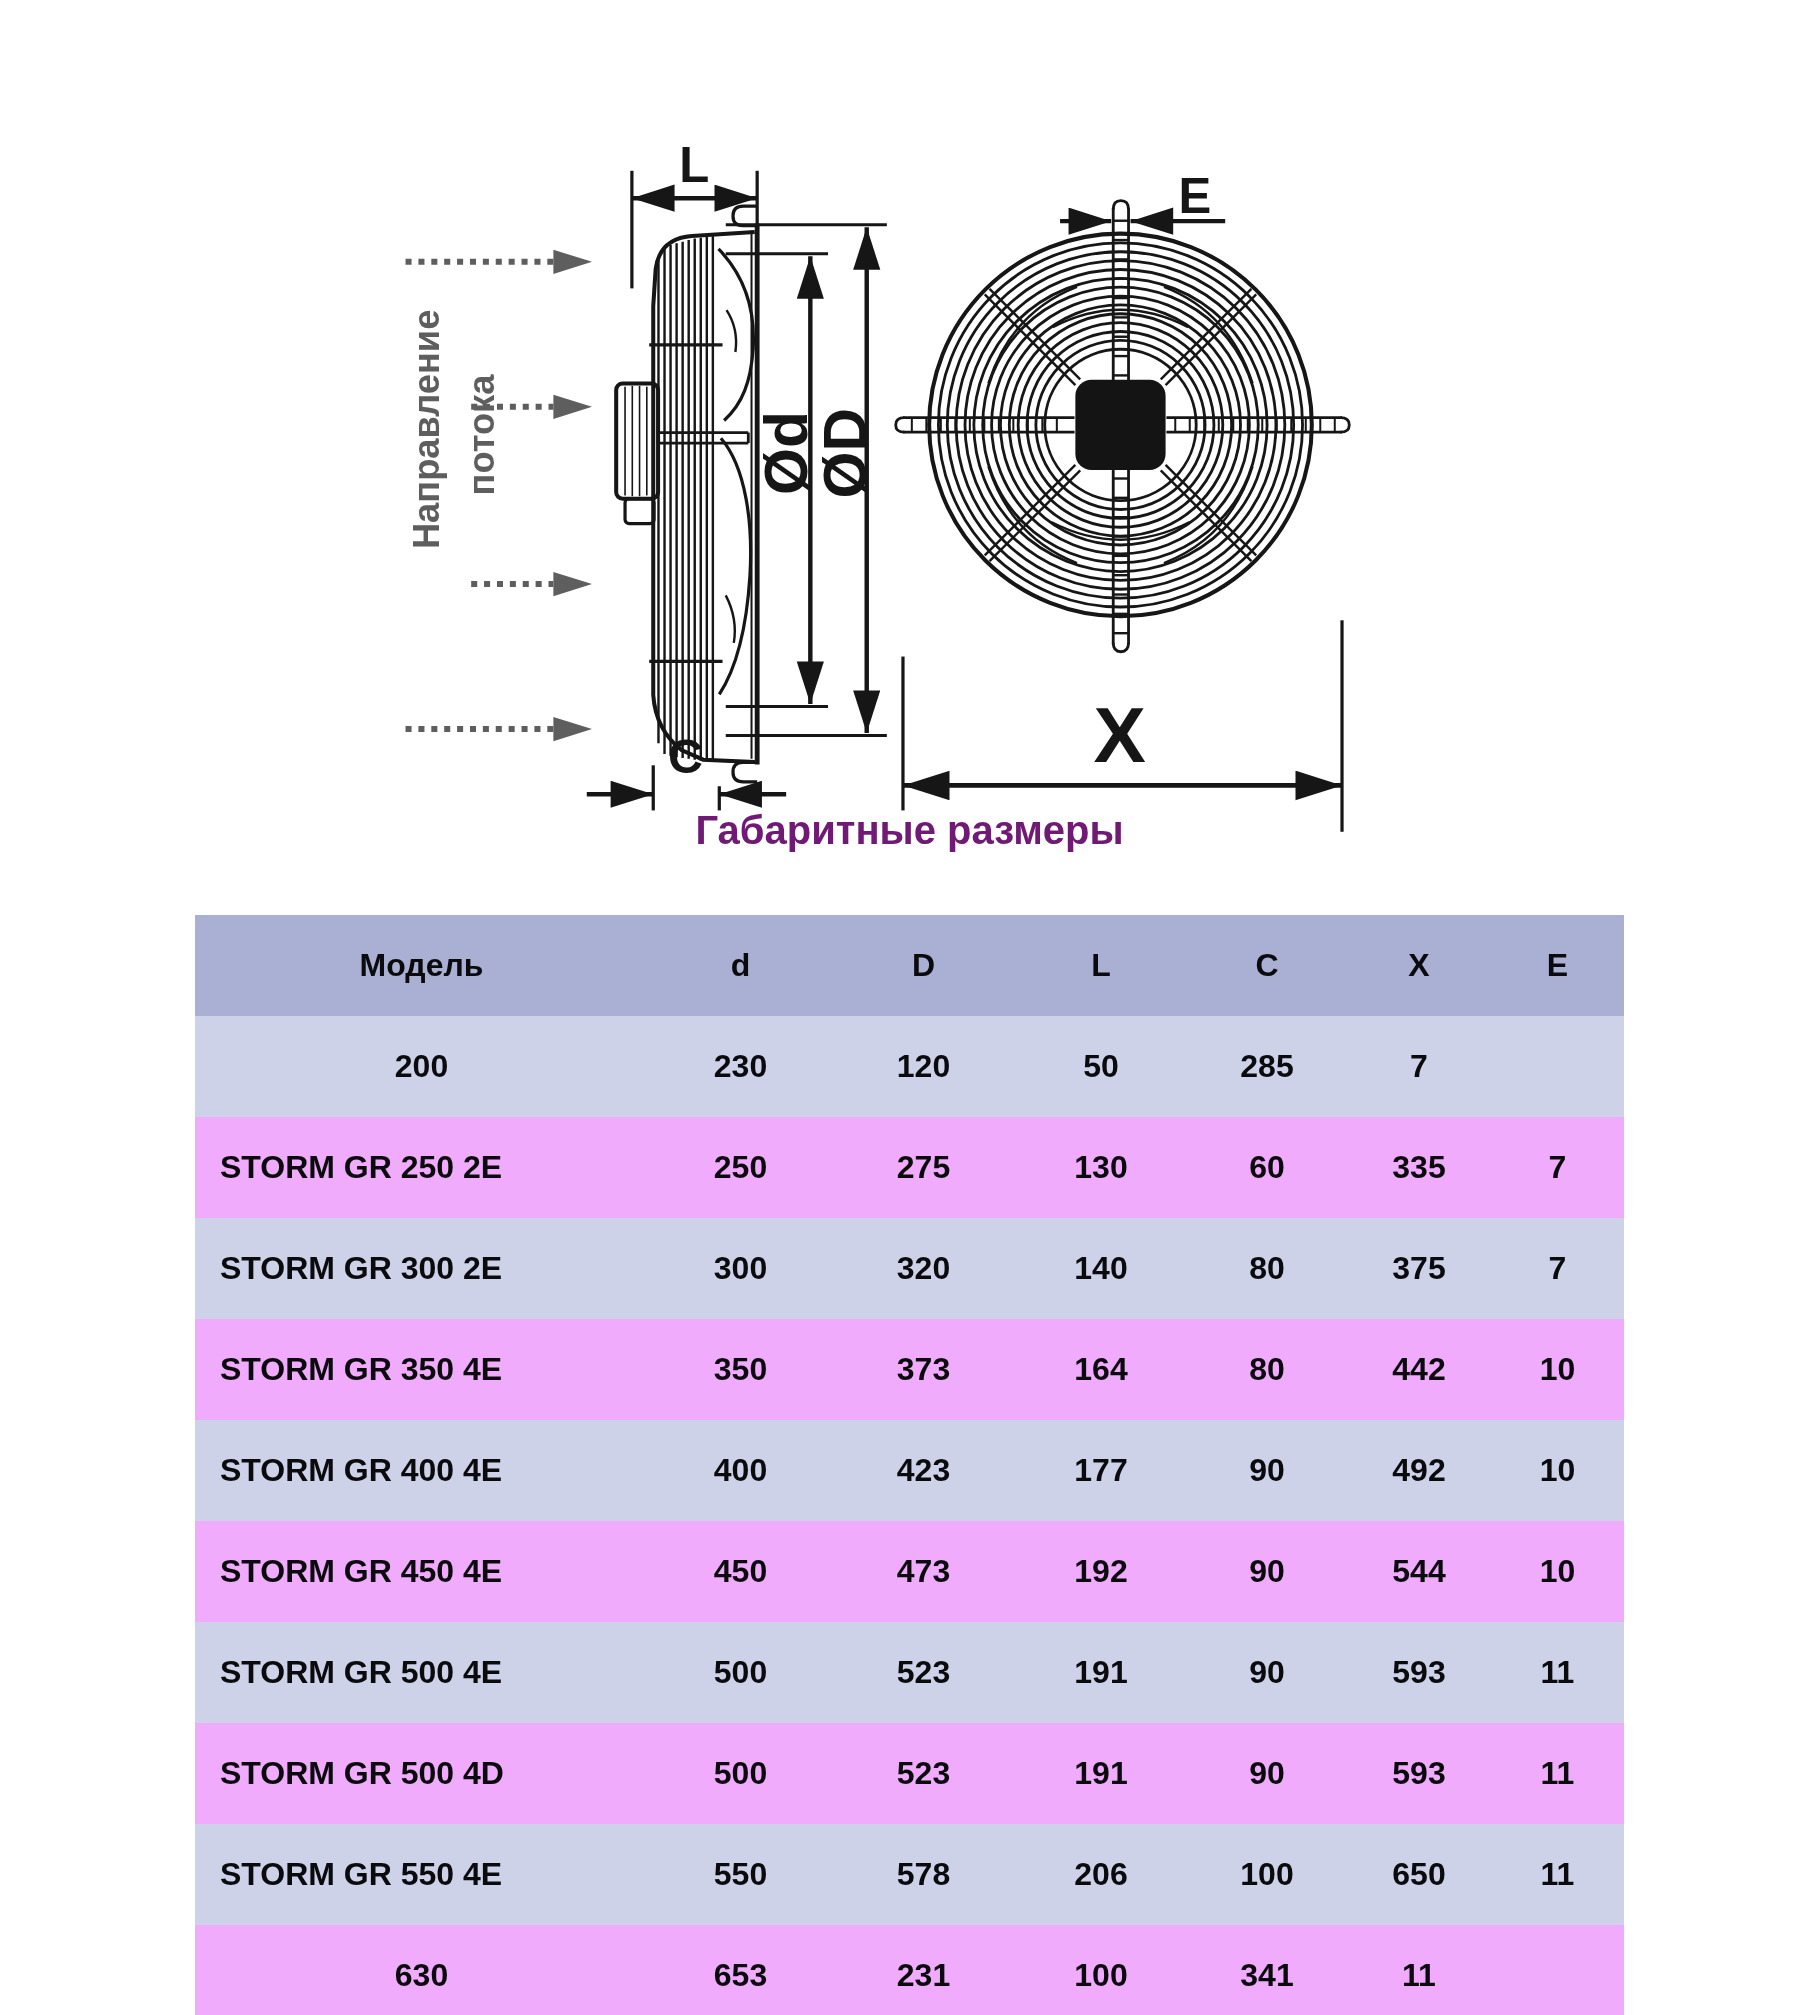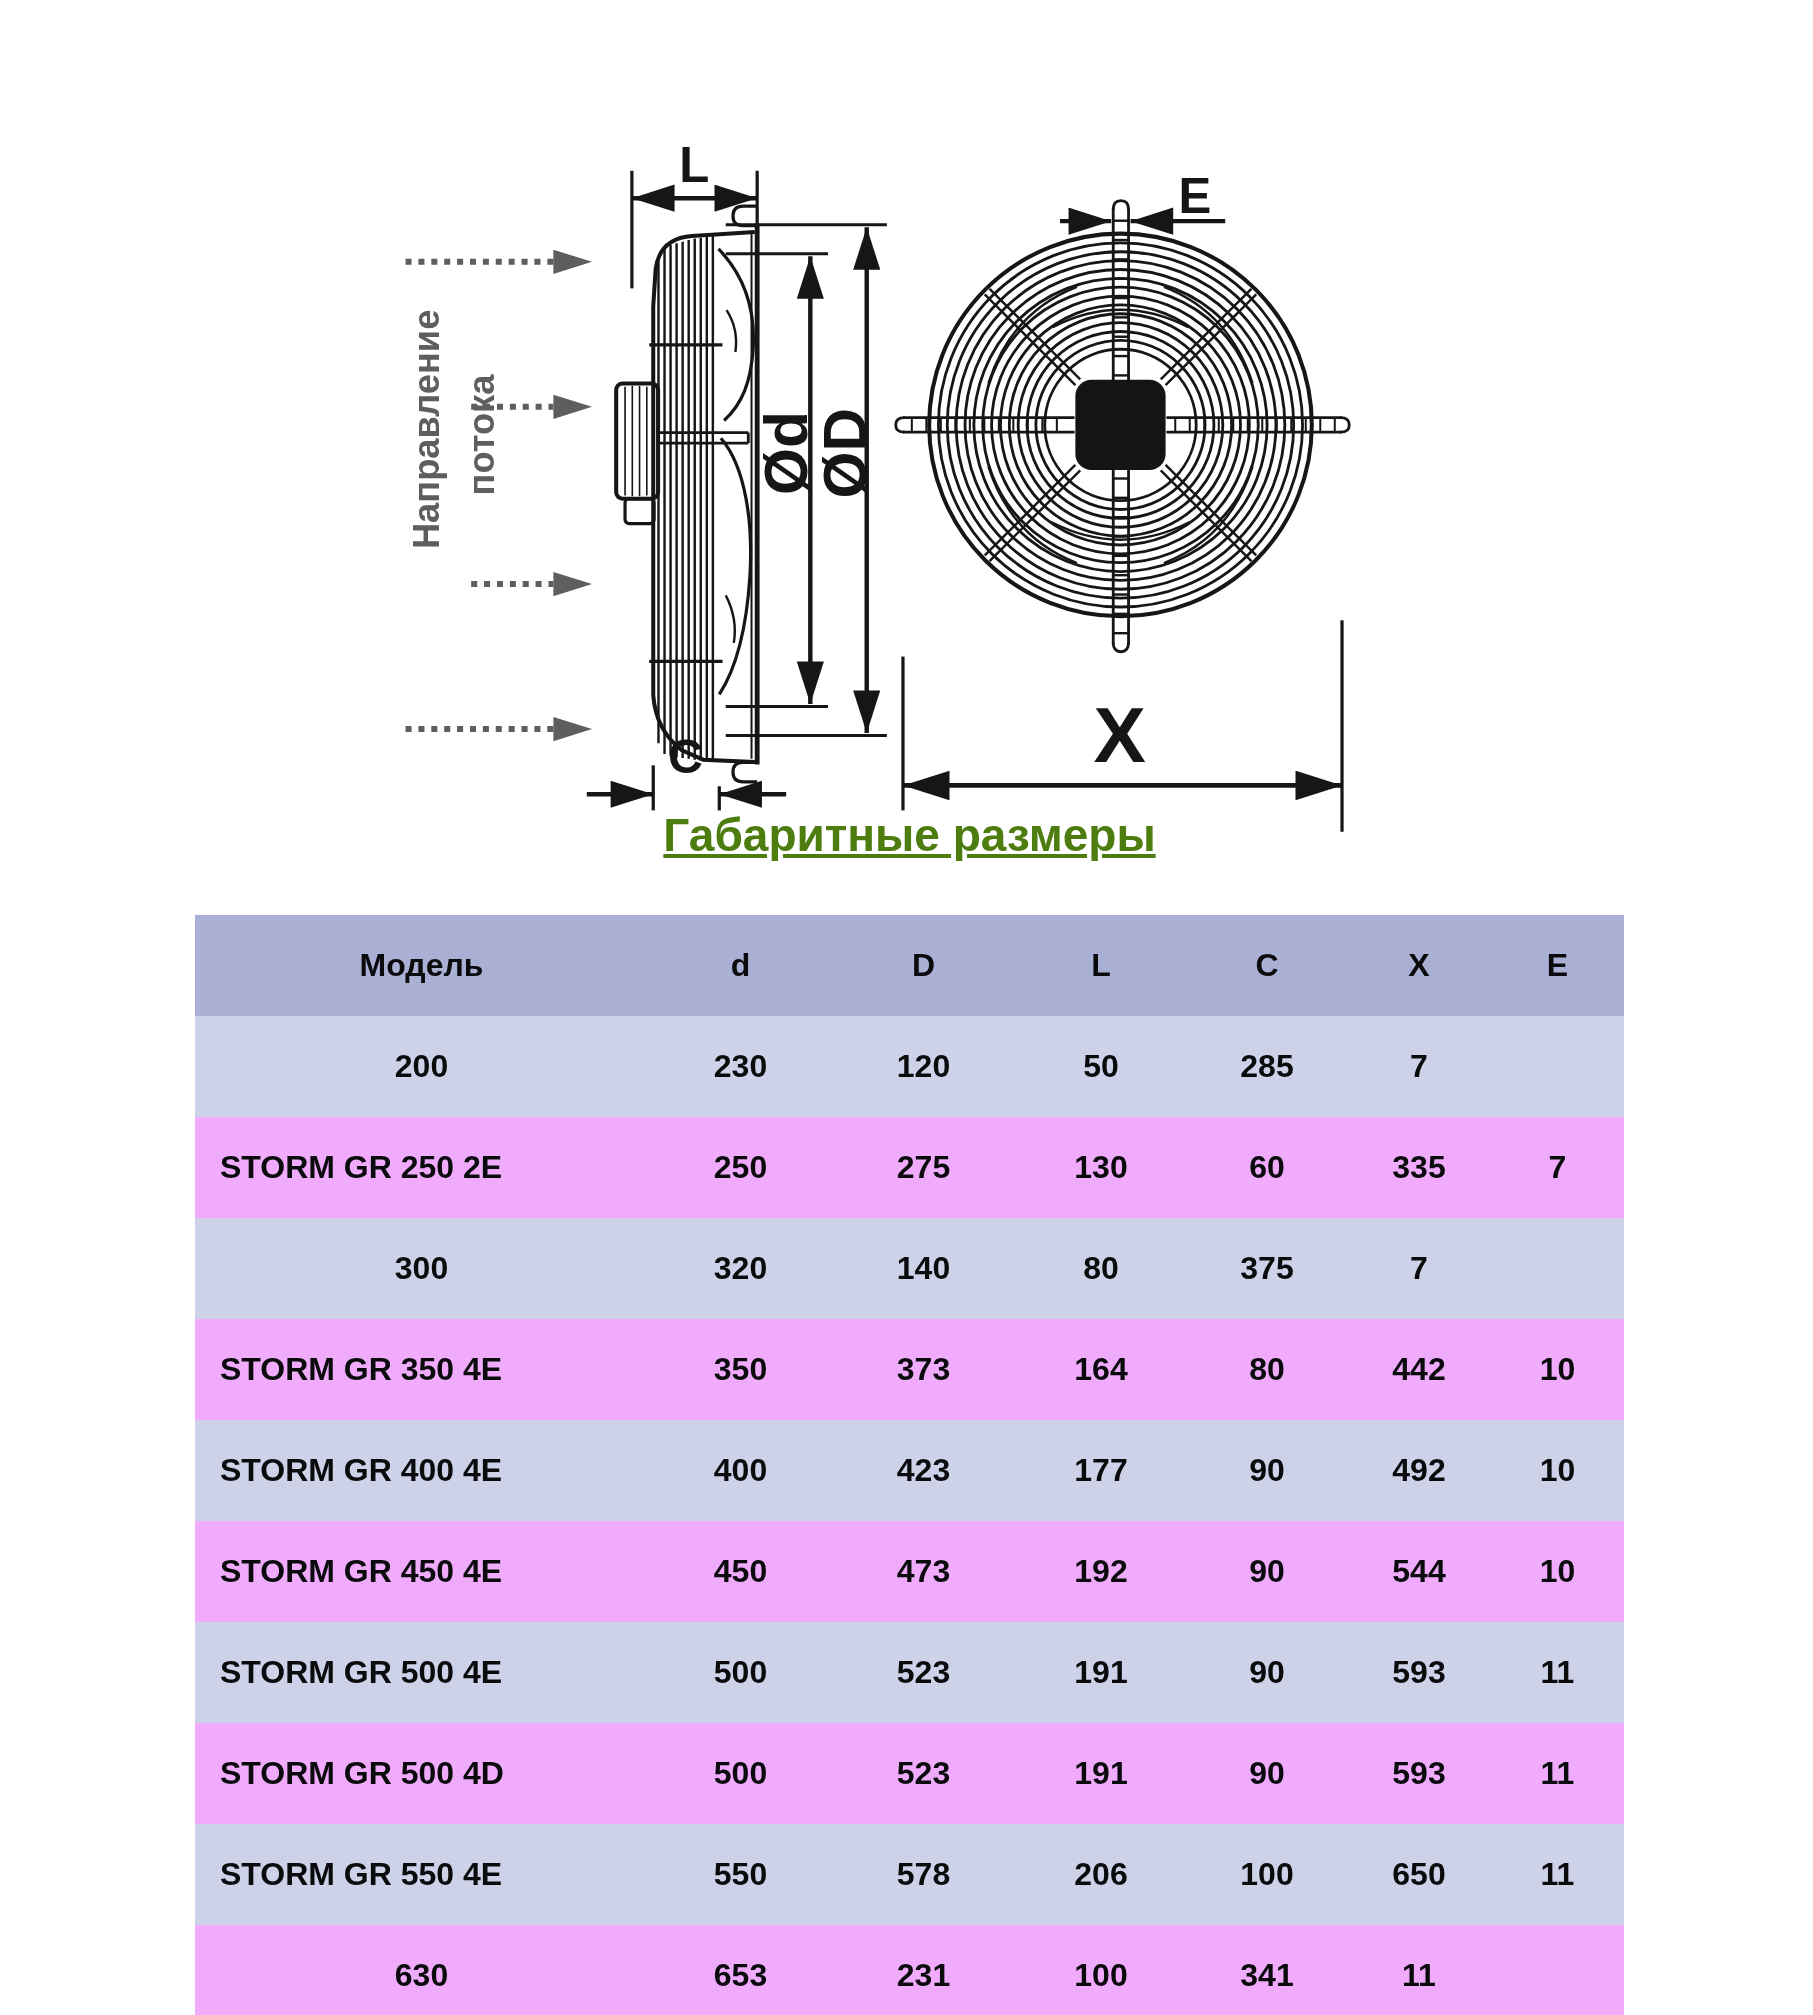--- a/index.html
+++ b/index.html
@@ -5,21 +5,21 @@
   html,body{margin:0;padding:0;background:#ffffff;}
   .page{position:relative;width:1814px;height:2418px;background:#ffffff;overflow:hidden;
         font-family:"Liberation Sans",sans-serif;}
   .drawing{position:absolute;left:0;top:0;width:1814px;height:866px;}
   .drawing .ink{stroke:#161616;fill:none;}
   .drawing text{fill:#161616;font-family:"Liberation Sans",sans-serif;font-weight:bold;}
   .drawing .flow{stroke:#5e5e5e;fill:none;}
   .drawing .flowfill{fill:#5e5e5e;stroke:none;}
   .drawing text.flowtxt{fill:#5e5e5e;}
   .title{position:absolute;left:195px;top:808px;width:1429px;text-align:center;
-         font-size:46px;font-weight:bold;color:#4d7c0f;text-decoration:underline;}
+         font-size:40px;font-weight:bold;color:#701a75;}
   .tbl{position:absolute;left:195px;top:915px;width:1429px;}
   .tr{display:grid;grid-template-columns:453px 185px 181px 174px 158px 146px 131px;
       height:101px;align-items:center;background:#f0abfc;}
   .tr.head{background:#a9b0d3;}
   .tr.lav{background:#cdd2e9;}
   .td{font-size:32px;font-weight:bold;color:#0b0b0d;text-align:center;white-space:nowrap;}
   .td.model{text-align:left;padding-left:25px;}
   .tr.head .td.model{text-align:center;padding-left:0;}
 </style>
 </head>
@@ -242,20 +242,21 @@
     <div class="tr">
       <div class="td model">STORM GR 250 2E</div>
       <div class="td">250</div>
       <div class="td">275</div>
       <div class="td">130</div>
       <div class="td">60</div>
       <div class="td">335</div>
       <div class="td">7</div>
     </div>
     <div class="tr lav">
+      <div class="td model">STORM GR 300 2E</div>
       <div class="td">300</div>
       <div class="td">320</div>
       <div class="td">140</div>
       <div class="td">80</div>
       <div class="td">375</div>
       <div class="td">7</div>
     </div>
     <div class="tr">
       <div class="td model">STORM GR 350 4E</div>
       <div class="td">350</div>

